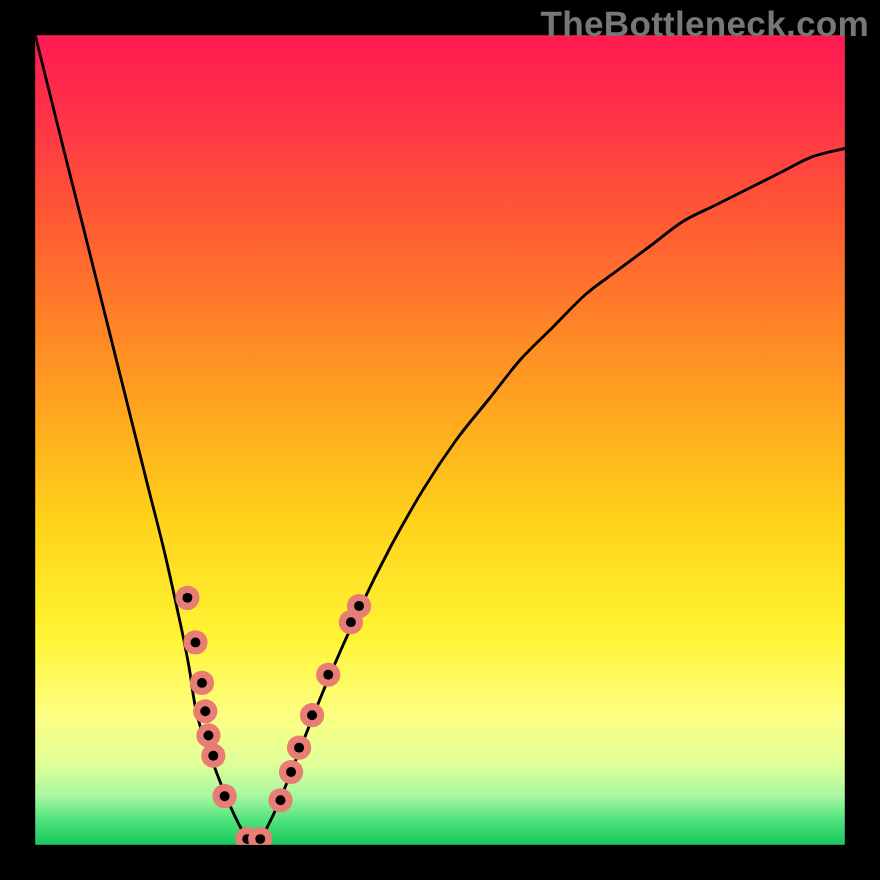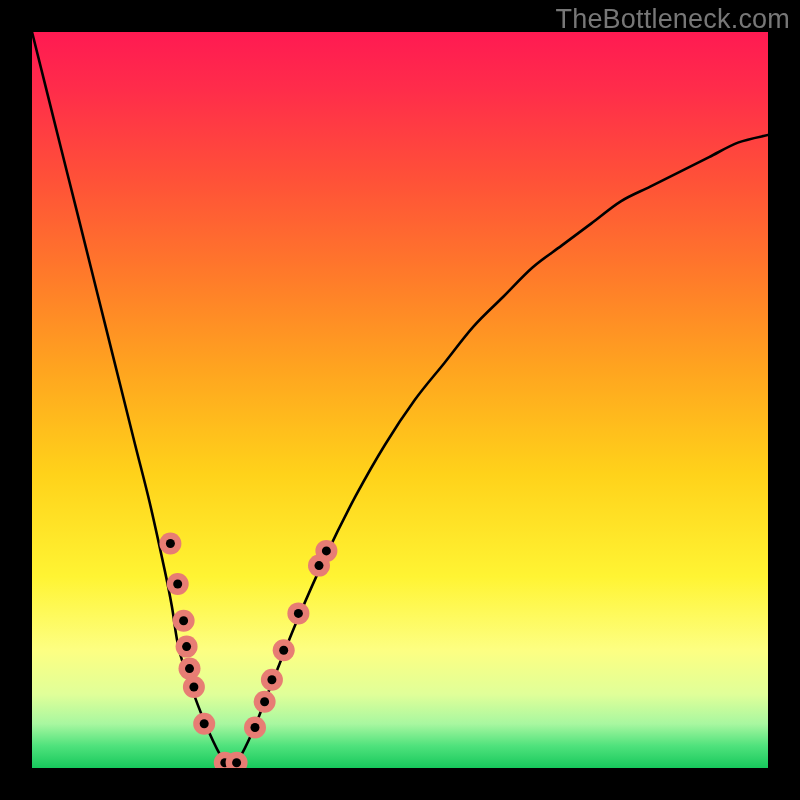--- a/index.html
+++ b/index.html
@@ -38,22 +38,22 @@
       #e0ff99 90%,
       #a8f7a0 94%,
       #4fe27c 97%,
       #17c85c 100%
     );
   }
   .watermark {
     position: absolute;
     top: 4px;
     right: 10px;
-    font-size: 27px;
-    font-weight: 400;
+    font-size: 32px;
+    font-weight: 700;
     color: #777;
     letter-spacing: 0.2px;
     user-select: none;
   }
   svg.curve {
     position: absolute;
     left: 0;
     top: 0;
     width: 736px;
     height: 736px;

